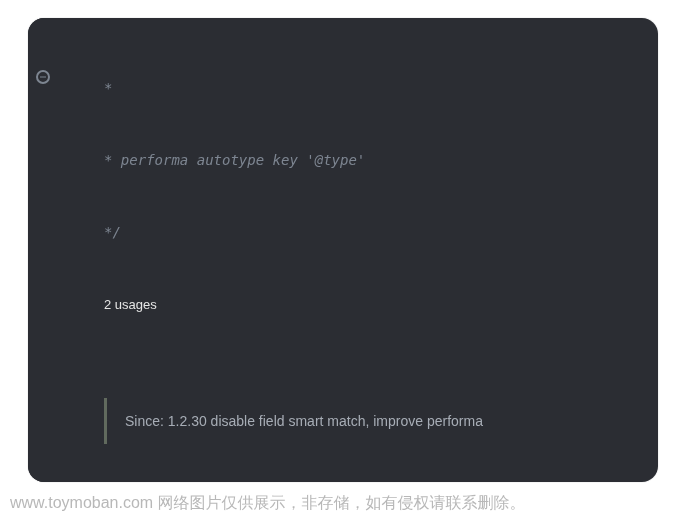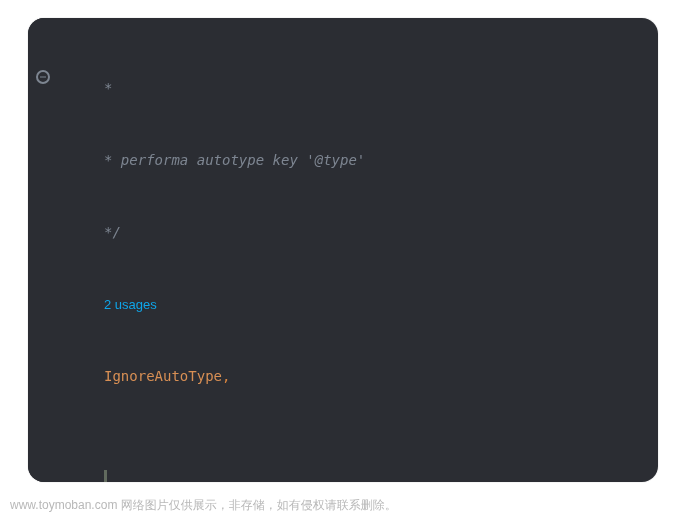--- a/index.html
+++ b/index.html
@@ -51,57 +51,56 @@
 .code {
   position: absolute;
   left: 36px; right: 0; top: 0; bottom: 0;
   padding-top: 10px;
   white-space: pre;
   line-height: 24px;
   color: #abb2bf;
 }
 .row { padding-left: 40px; height: 24px; white-space: nowrap; overflow: hidden; }
 .comment { color: #7d8591; font-style: italic; }
-.usages { color: #0ea5e9; font-family: -apple-system, Helvetica, sans-serif; font-style: normal; font-size: 13px; }
+.usages { color: #e5e5e5; font-family: -apple-system, Helvetica, sans-serif; font-style: normal; font-size: 13px; }
 .enum { color: #d88f54; }
 .punct { color: #d8843f; }
 .doc-bar {
   display: flex;
   align-items: center;
   margin: 10px 0 10px 40px;
   height: 46px;
   padding-left: 18px;
   border-left: 3px solid #616a5e;
   color: #a7adb6;
   font-family: -apple-system, Helvetica, sans-serif;
   font-size: 14px;
   white-space: nowrap;
 }
 .watermark {
   position: absolute;
   left: 10px;
   bottom: 12px;
   font-family: -apple-system, Helvetica, sans-serif;
-  font-size: 12px;
+  font-size: 16px;
   color: #b8b8b8;
 }
 </style>
 </head>
 <body>
 
 <div class="editor-frame">
   <div class="gutter">
     <span class="gutter-mark"></span>
   </div>
   <div class="code">
     <div class="row"><span class="comment">*</span></div>
     <div class="row"><span class="comment"> * performa autotype key '@type'</span></div>
     <div class="row"><span class="comment"> */</span></div>
     <div class="row"><span class="usages">2 usages</span></div>
-    <div class="row"><span class="enum">IgnoreAutoType</span><span class="punct">,</span></div>
 
     <div class="doc-bar">
         <span>Since: 1.2.30 disable field smart match, improve performa</span>
       </div>
 
     
     
 
     
 

